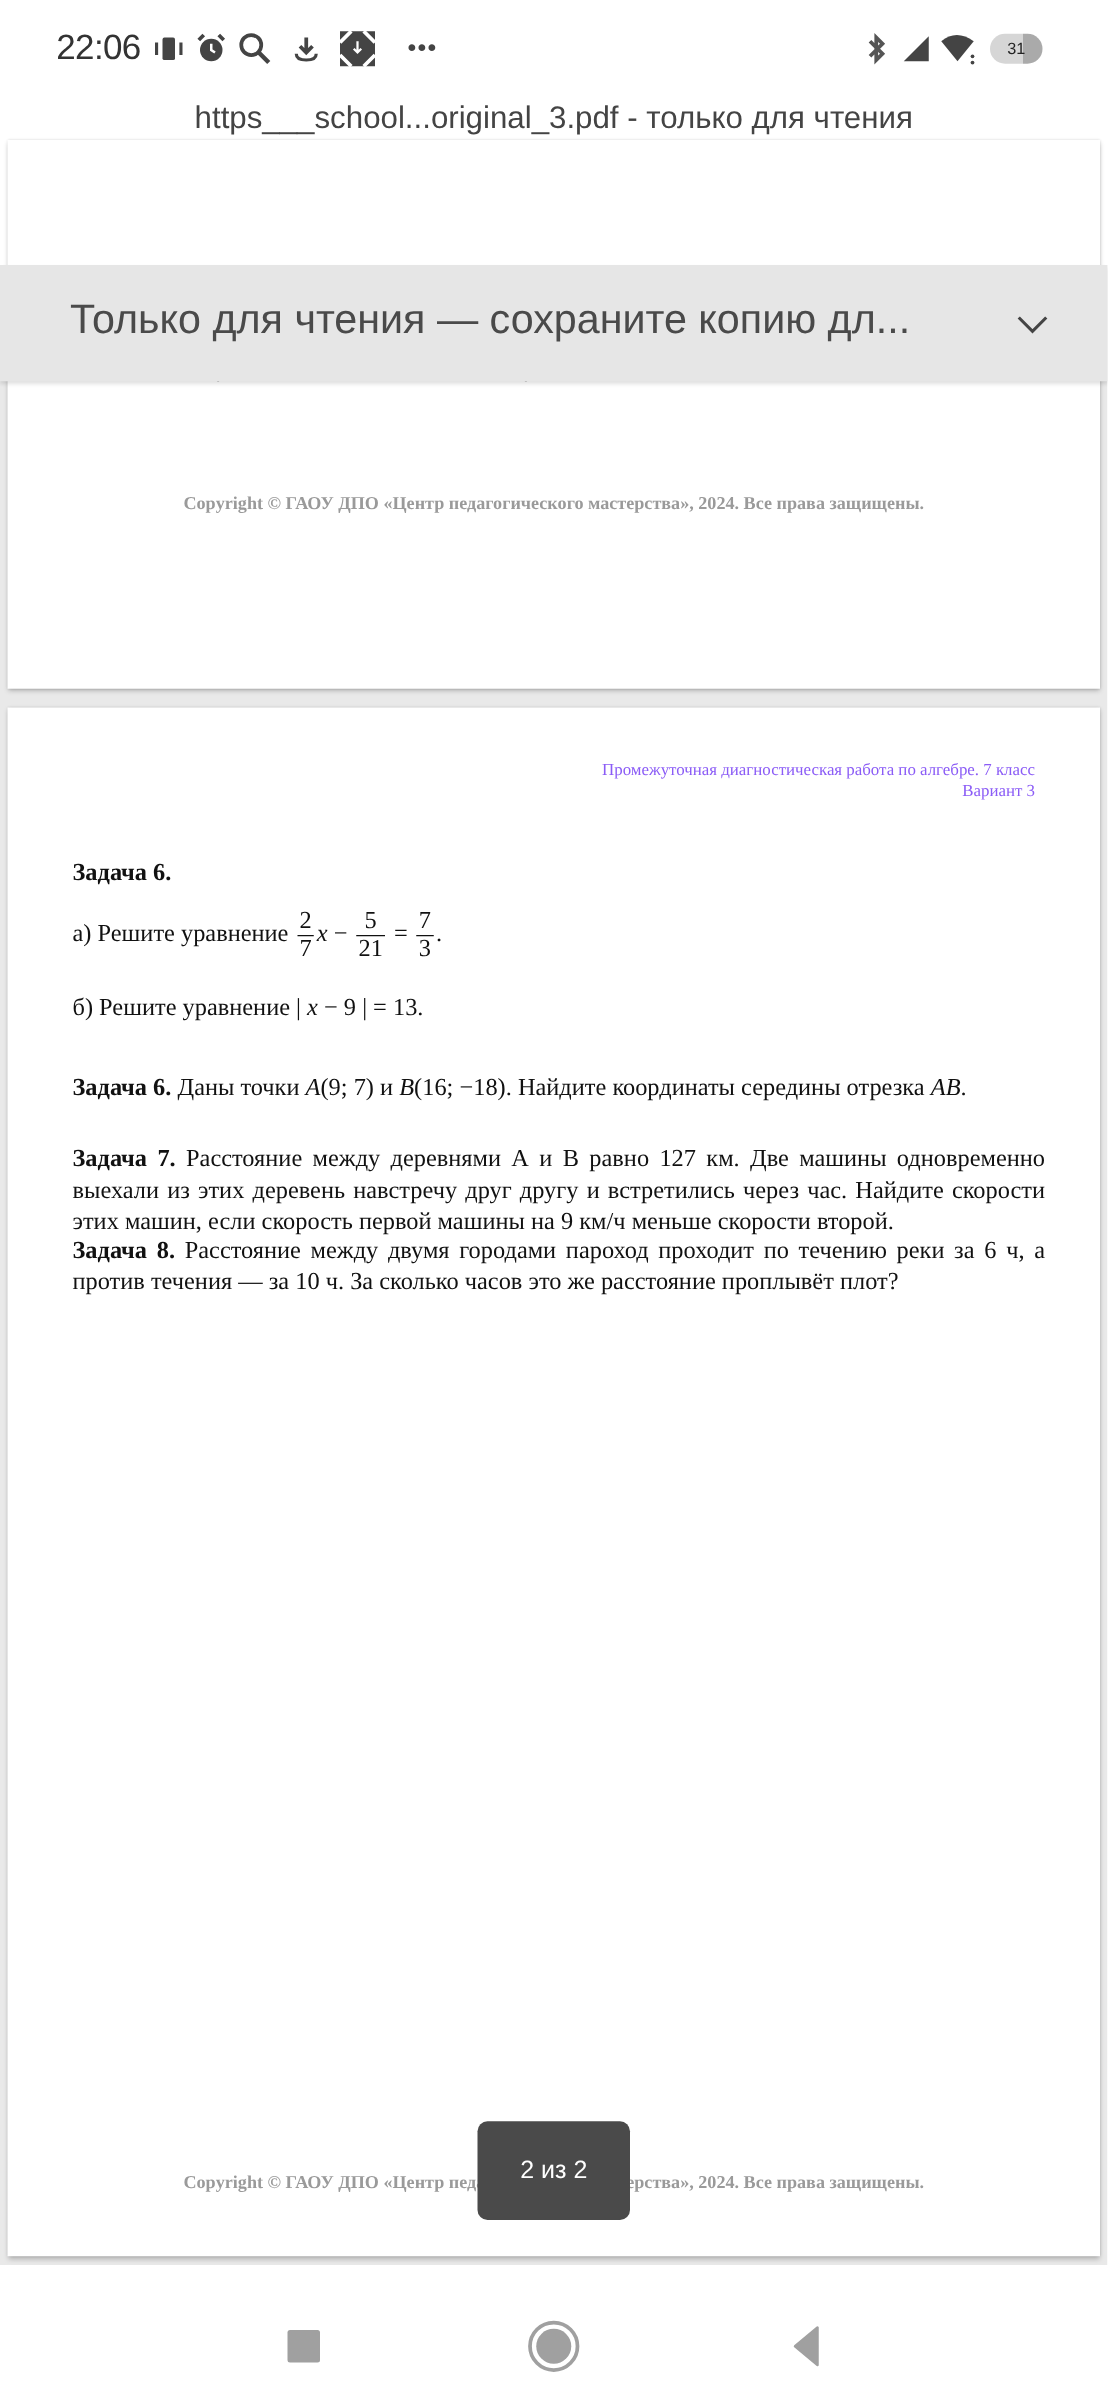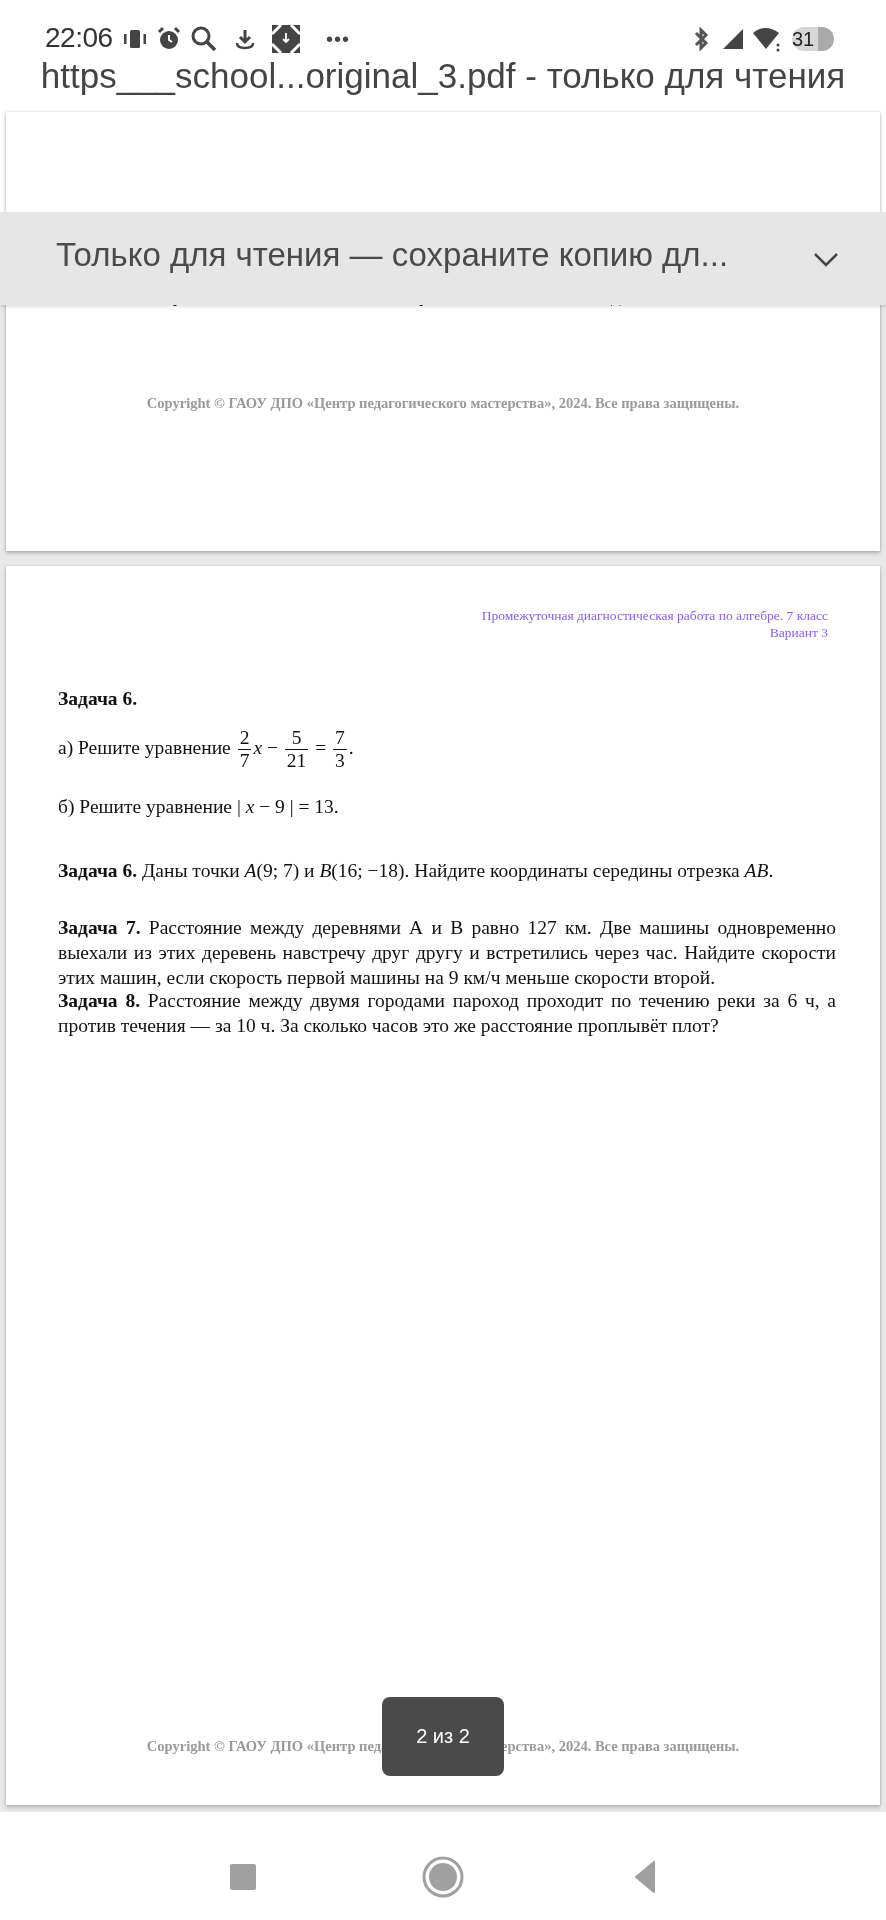--- a/index.html
+++ b/index.html
@@ -3,23 +3,23 @@
 <meta charset="utf-8">
 <style>
   * { box-sizing: border-box; margin: 0; padding: 0; }
   html, body { width: 886px; height: 1920px; overflow: hidden; background: #ffffff; }
   body { position: relative; font-family: "Liberation Sans", sans-serif; color: #222; }
 
   
   .status-bar { position: absolute; top: 0; left: 0; width: 748px; height: 70px; background: #fff; }
   .sb-time { position: absolute; left: 45px; top: 22px; font-size: 28px; color: #333; letter-spacing: -0.5px; }
   .sb-icon { position: absolute; top: 24px; height: 30px; display: flex; align-items: center; justify-content: center; color: #444; }
-  .battery { position: absolute; left: 792px; top: 27px; width: 42px; height: 24px; border-radius: 12px; background: linear-gradient(90deg, #d6d6d6 0%, #d6d6d6 62%, #aaa 62%, #aaa 100%); font-size: 20px; color: #222; text-align: left; line-height: 24px; }
-
-  .window-title { position: absolute; top: 56px; left: 0; width: 886px; text-align: center; font-size: 35px; color: #444; }
+  .battery { position: absolute; left: 792px; top: 27px; width: 42px; height: 24px; border-radius: 12px; background: linear-gradient(90deg, #d6d6d6 0%, #d6d6d6 62%, #aaa 62%, #aaa 100%); font-size: 13px; color: #222; text-align: center; line-height: 24px; }
+
+  .window-title { position: absolute; top: 80px; left: 0; width: 886px; text-align: center; font-size: 25px; color: #444; }
 
   
   .toolbar { position: absolute; top: 110px; left: 0; width: 886px; height: 102px; background: #fff; }
   .tb-btn { position: absolute; top: 24px; width: 54px; height: 54px; display: flex; align-items: center; justify-content: center; }
   .tb-btn svg { stroke: #444; fill: none; stroke-width: 2; }
 
   
   .banner { position: absolute; top: 212px; left: 0; width: 886px; height: 93px; background: #e6e6e6; box-shadow: 0 2px 3px rgba(0,0,0,0.12); z-index: 5; }
   .banner-text { position: absolute; left: 36px; top: 24px; font-size: 33px; color: #4a4a4a; margin-left: 20px; }
   .banner-chevron { position: absolute; right: 40px; top: 30px; width: 40px; height: 36px; display: flex; align-items: center; justify-content: center; }

